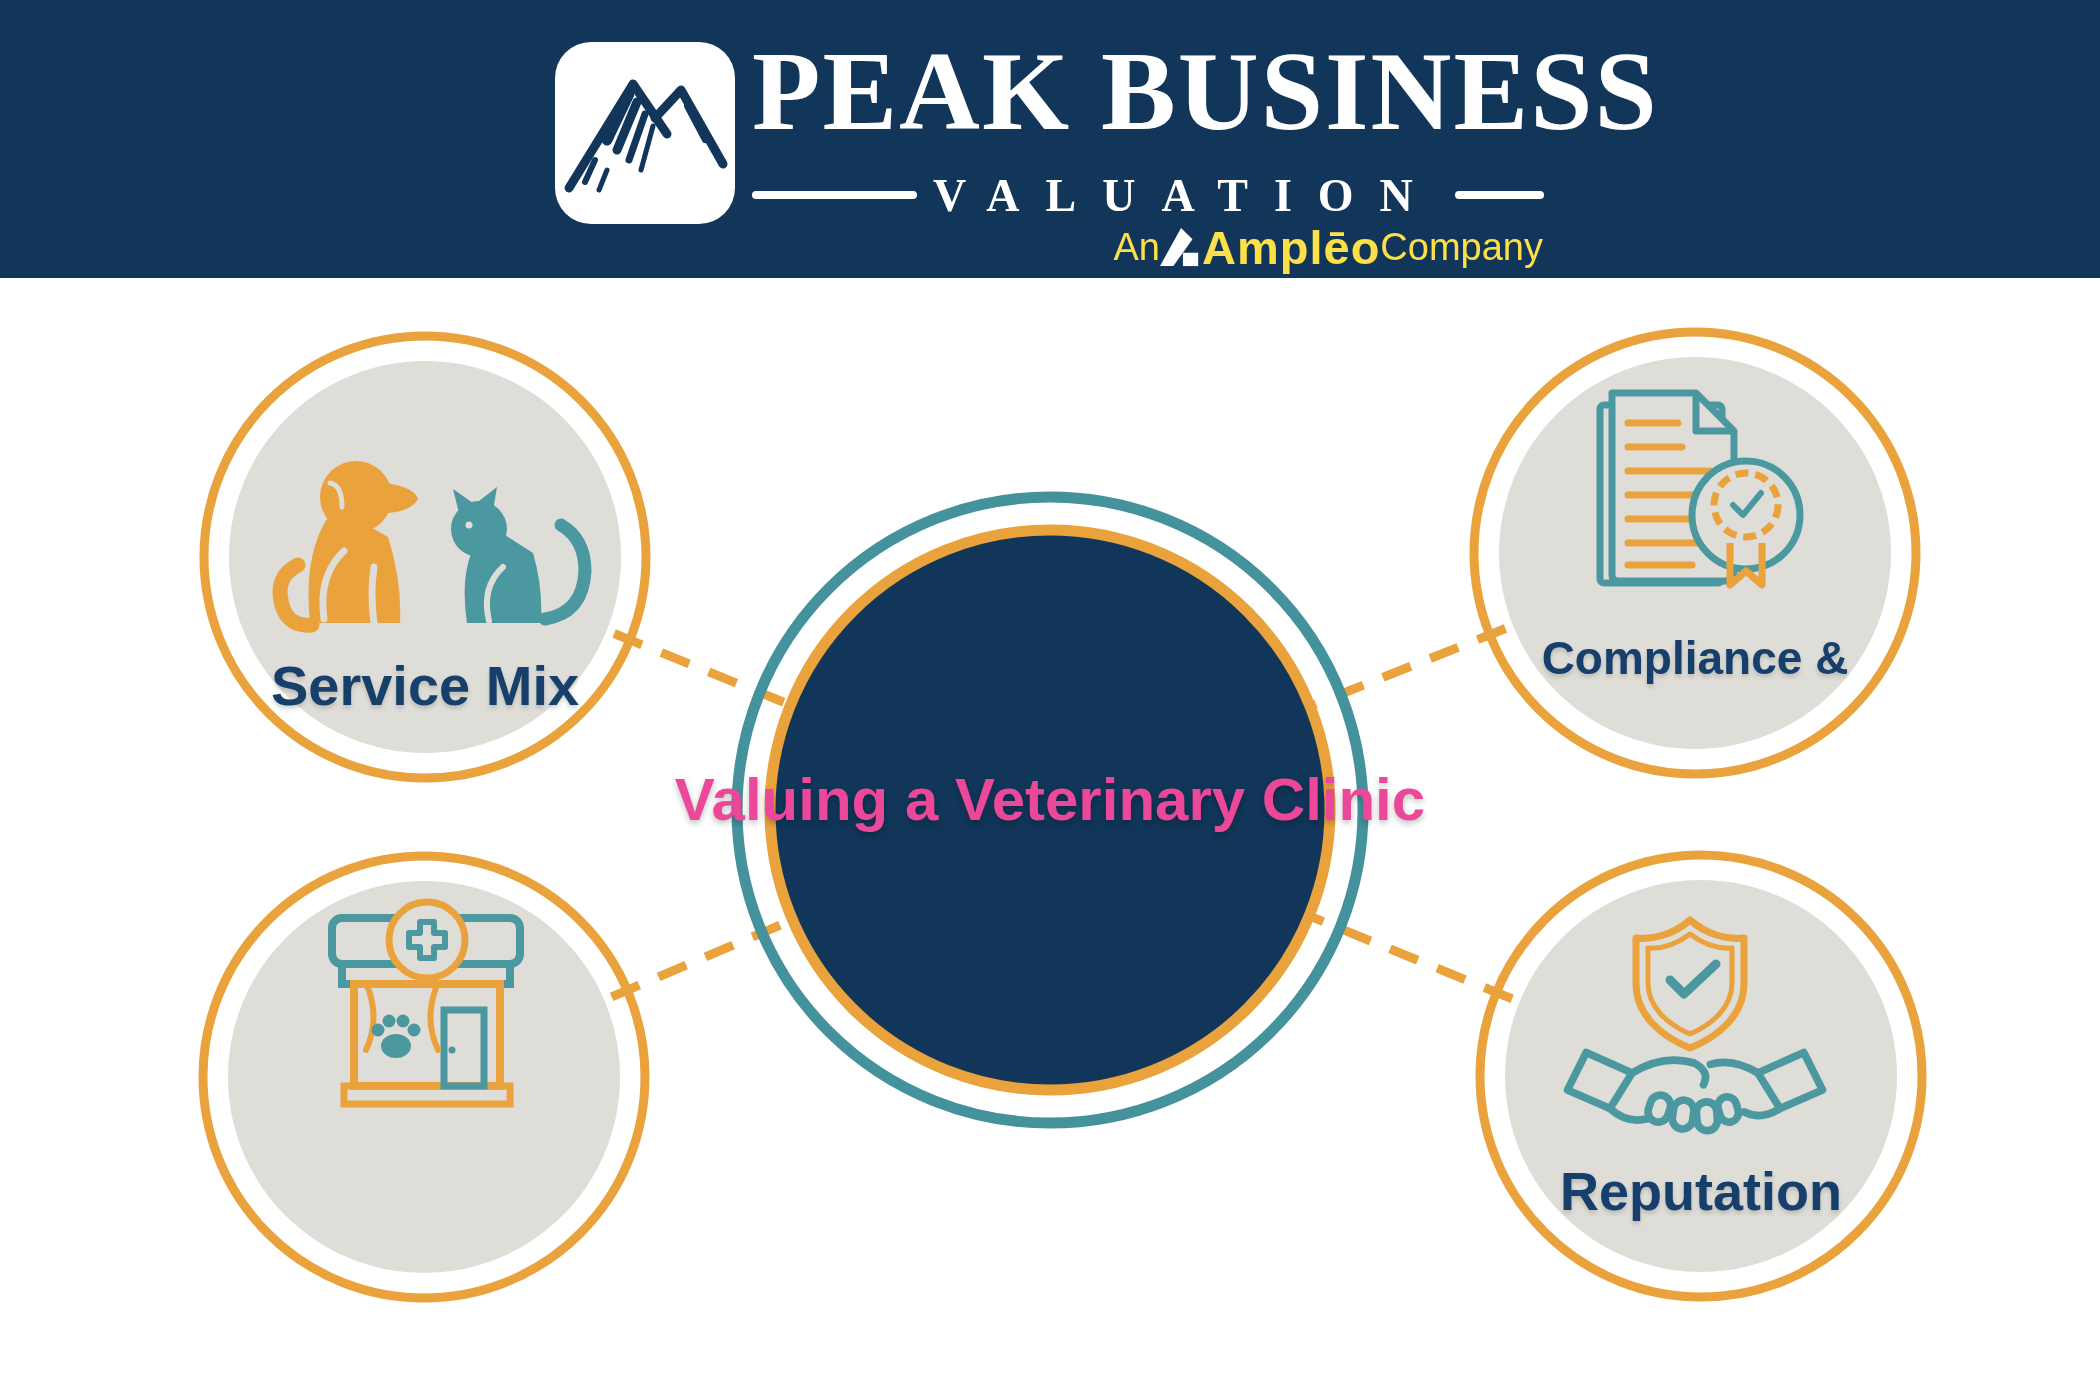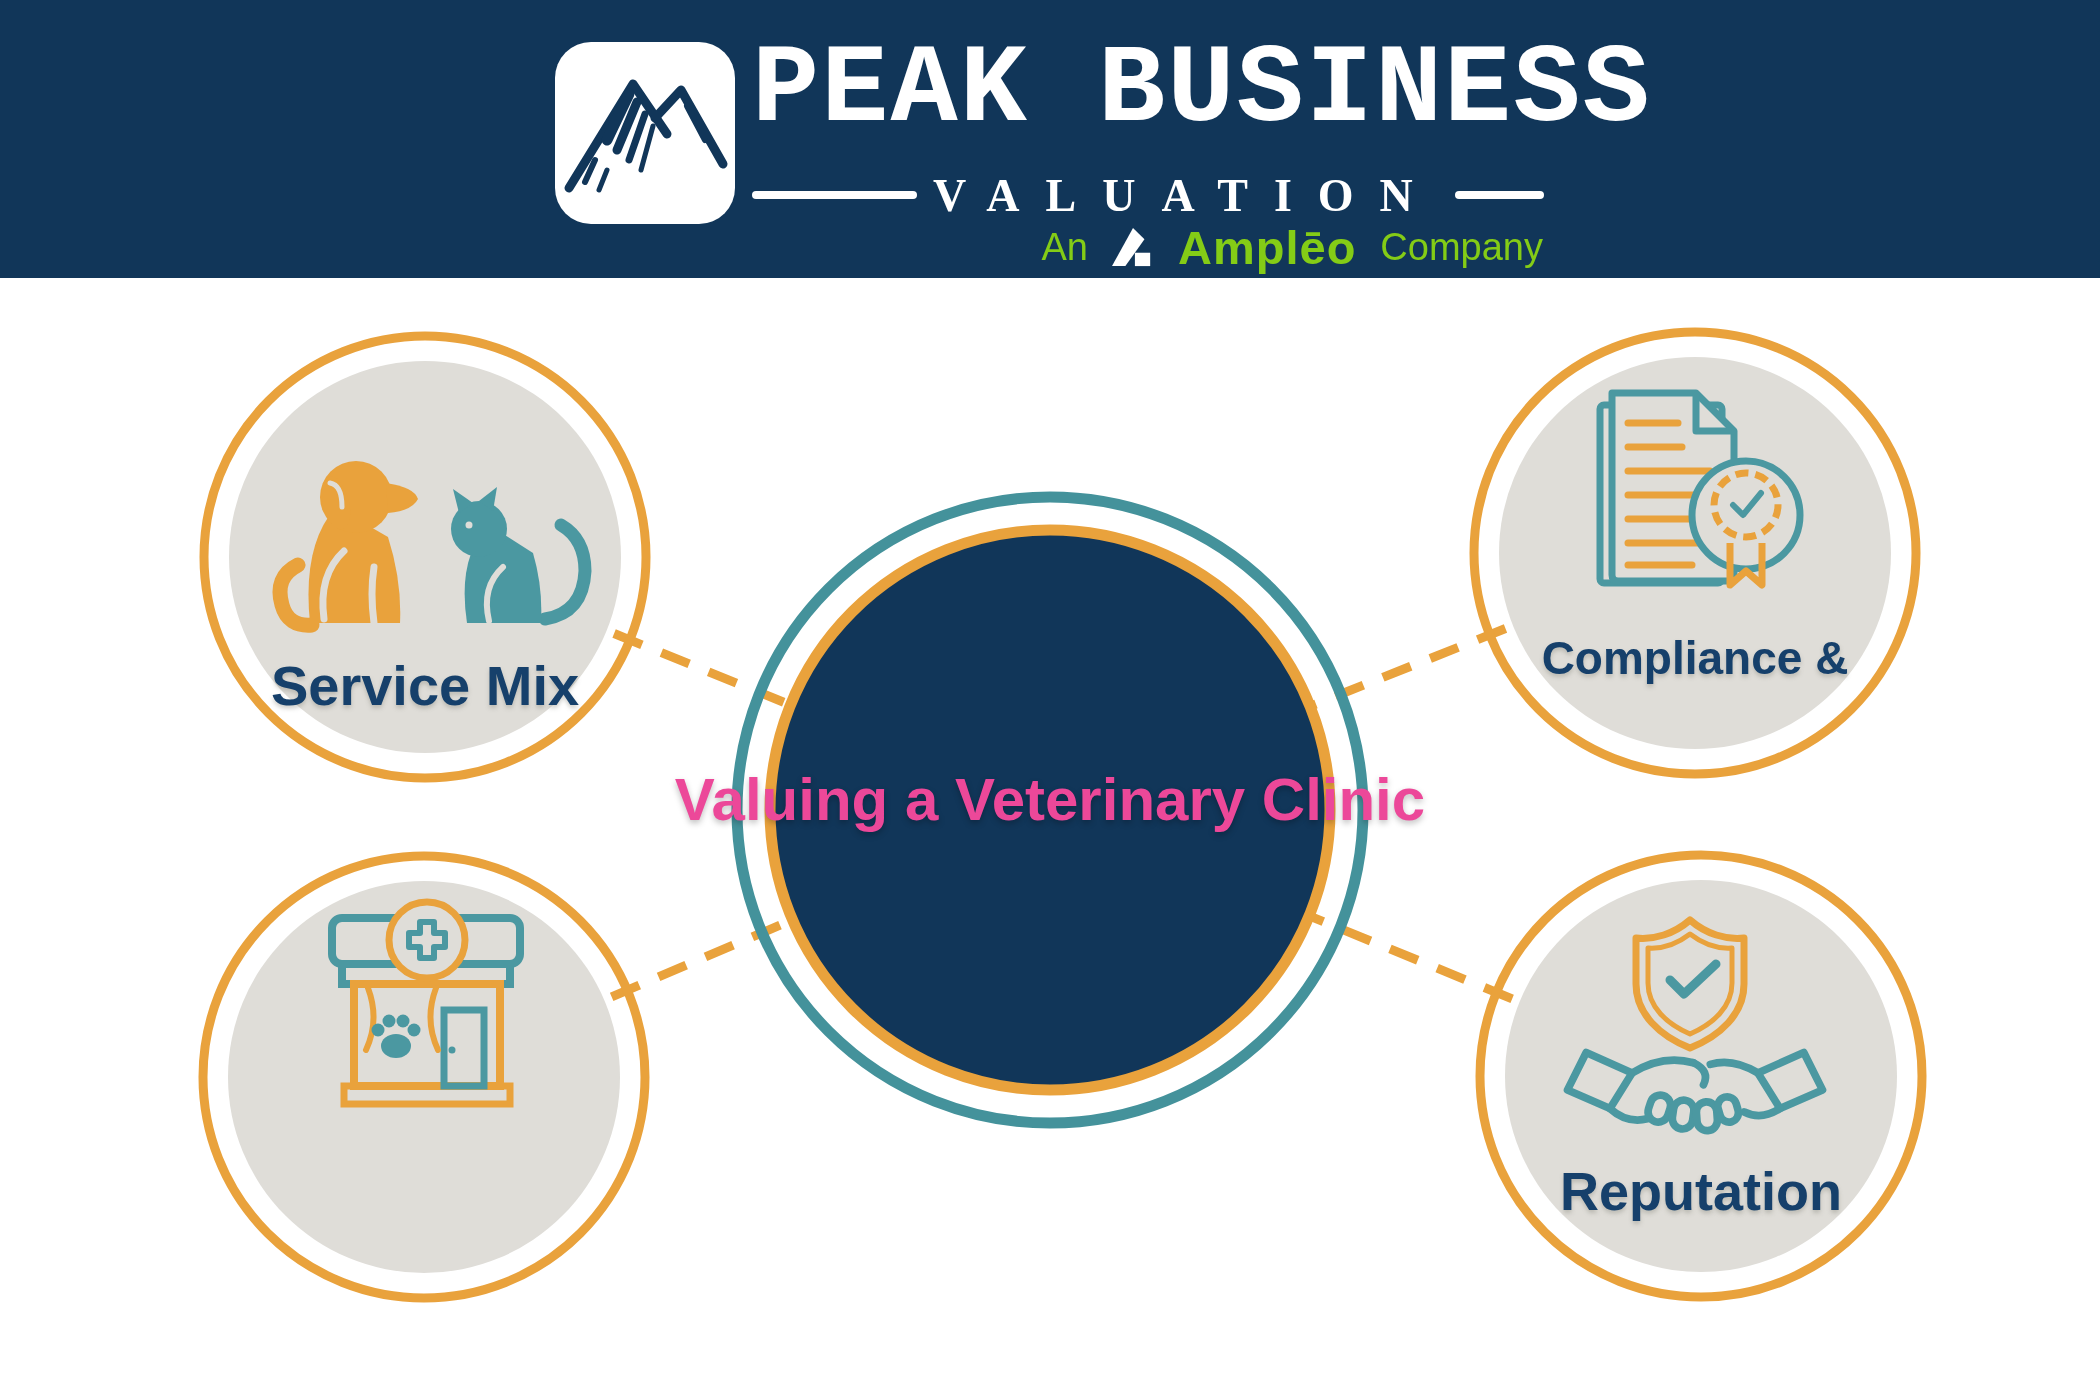--- a/index.html
+++ b/index.html
@@ -8,37 +8,37 @@
     background:#ffffff;font-family:"Liberation Sans",sans-serif;
   }
   
   .header{position:absolute;left:0;top:0;width:2100px;height:278px;background:#113659;}
   .logo-box{
     position:absolute;left:555px;top:42px;width:180px;height:182px;
     background:#ffffff;border-radius:36px;
   }
   .brand-title{
     position:absolute;left:752px;top:32px;width:810px;
-    color:#ffffff;font-family:Liberation Mono, monospace;font-weight:700;
+    color:#ffffff;font-family:Liberation Serif, serif;font-weight:700;
     font-size:112px;line-height:118px;letter-spacing:2px;white-space:nowrap;text-align:center;
   }
   .valuation-row{
     position:absolute;left:752px;top:168px;width:792px;height:54px;
     display:flex;align-items:center;
   }
   .val-line{height:8px;background:#ffffff;border-radius:4px;}
   .val-line.left{width:165px;margin-right:16px;}
   .val-line.right{flex:1;margin-left:16px;}
   .valuation-text{
     color:#ffffff;font-family:"Liberation Serif",serif;font-weight:700;
     font-size:46px;letter-spacing:26px;white-space:nowrap;
   }
   .ampleo-row{
     position:absolute;right:557px;top:222px;height:50px;
-    display:flex;align-items:center;gap:24px;color:#84cc16;
+    display:flex;align-items:center;gap:0;color:#fde047;
   }
   .ampleo-prefix,.ampleo-suffix{font-size:38px;font-weight:500;}
   .ampleo-brand{font-size:47px;font-weight:700;letter-spacing:1px;}
   
   .main{position:absolute;left:0;top:278px;width:2100px;height:1122px;}
   .diagram-svg{position:absolute;left:0;top:0;}
   .node-label{
     position:absolute;transform:translate(-50%,-50%);
     color:#16406B;font-weight:700;text-align:center;white-space:nowrap;
     text-shadow:0 3px 4px rgba(120,120,110,0.35);

